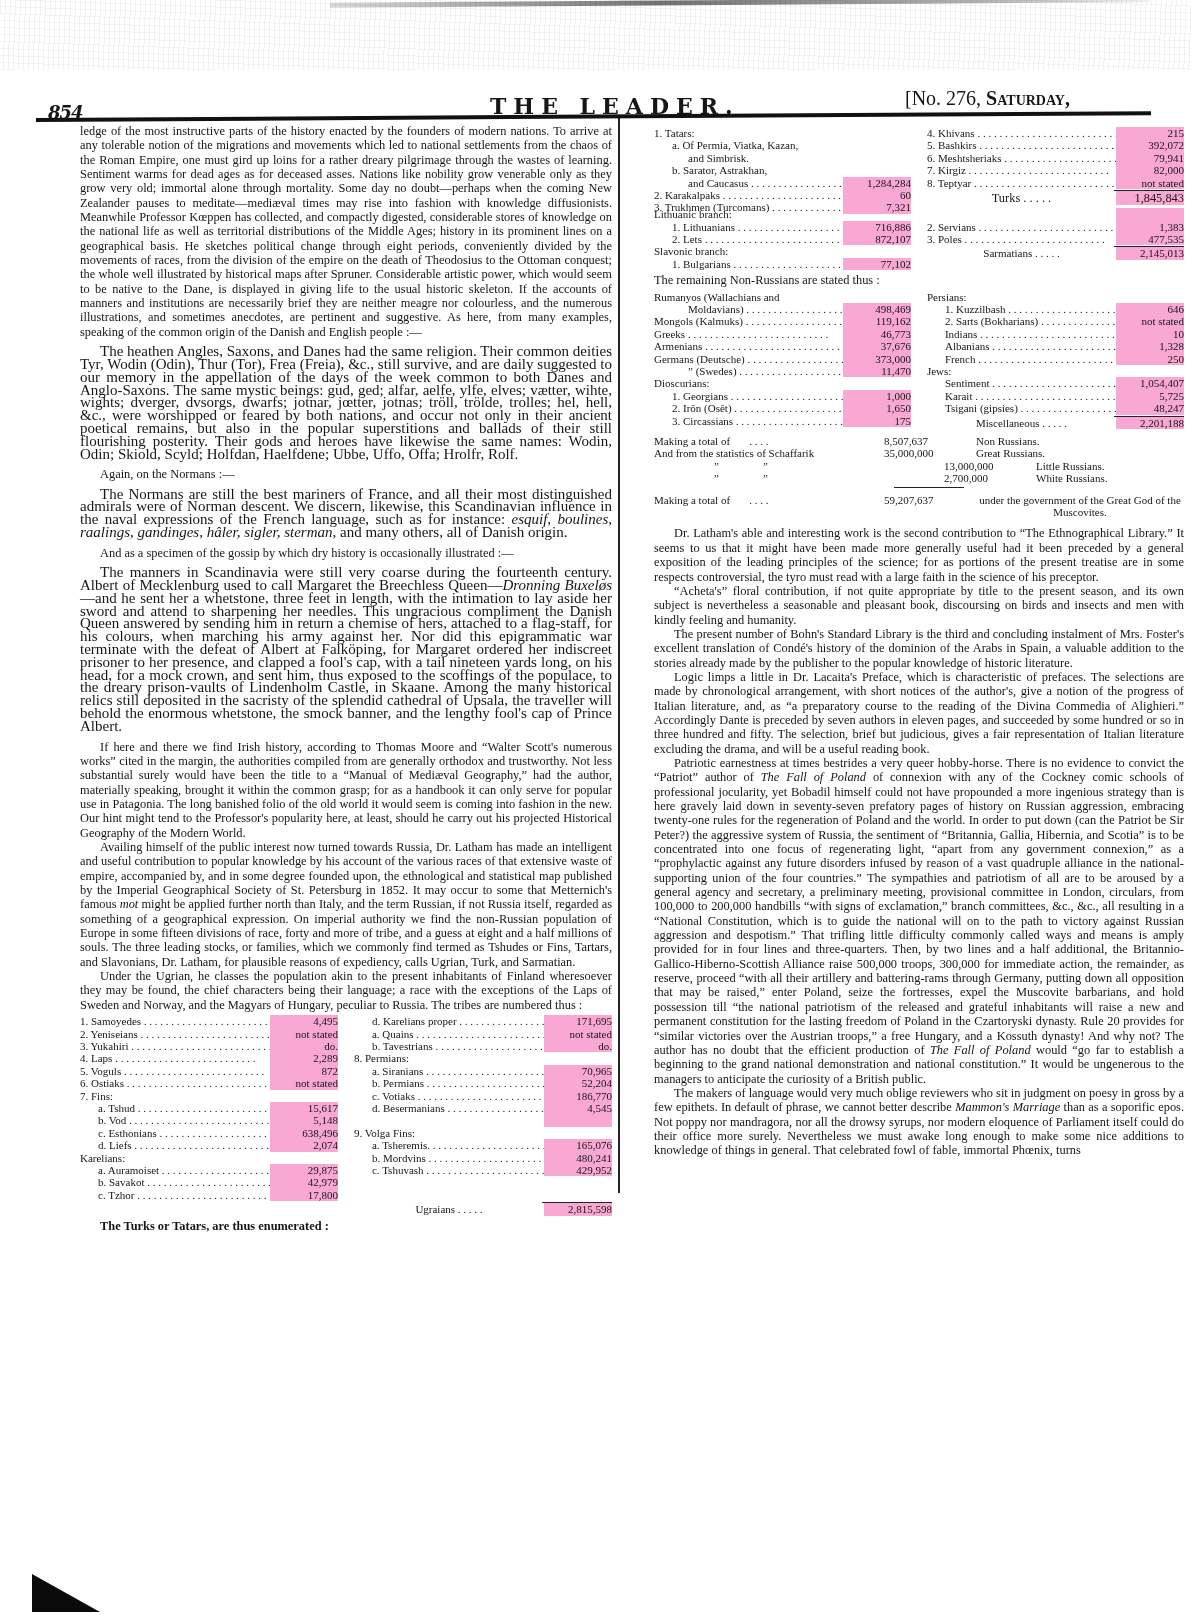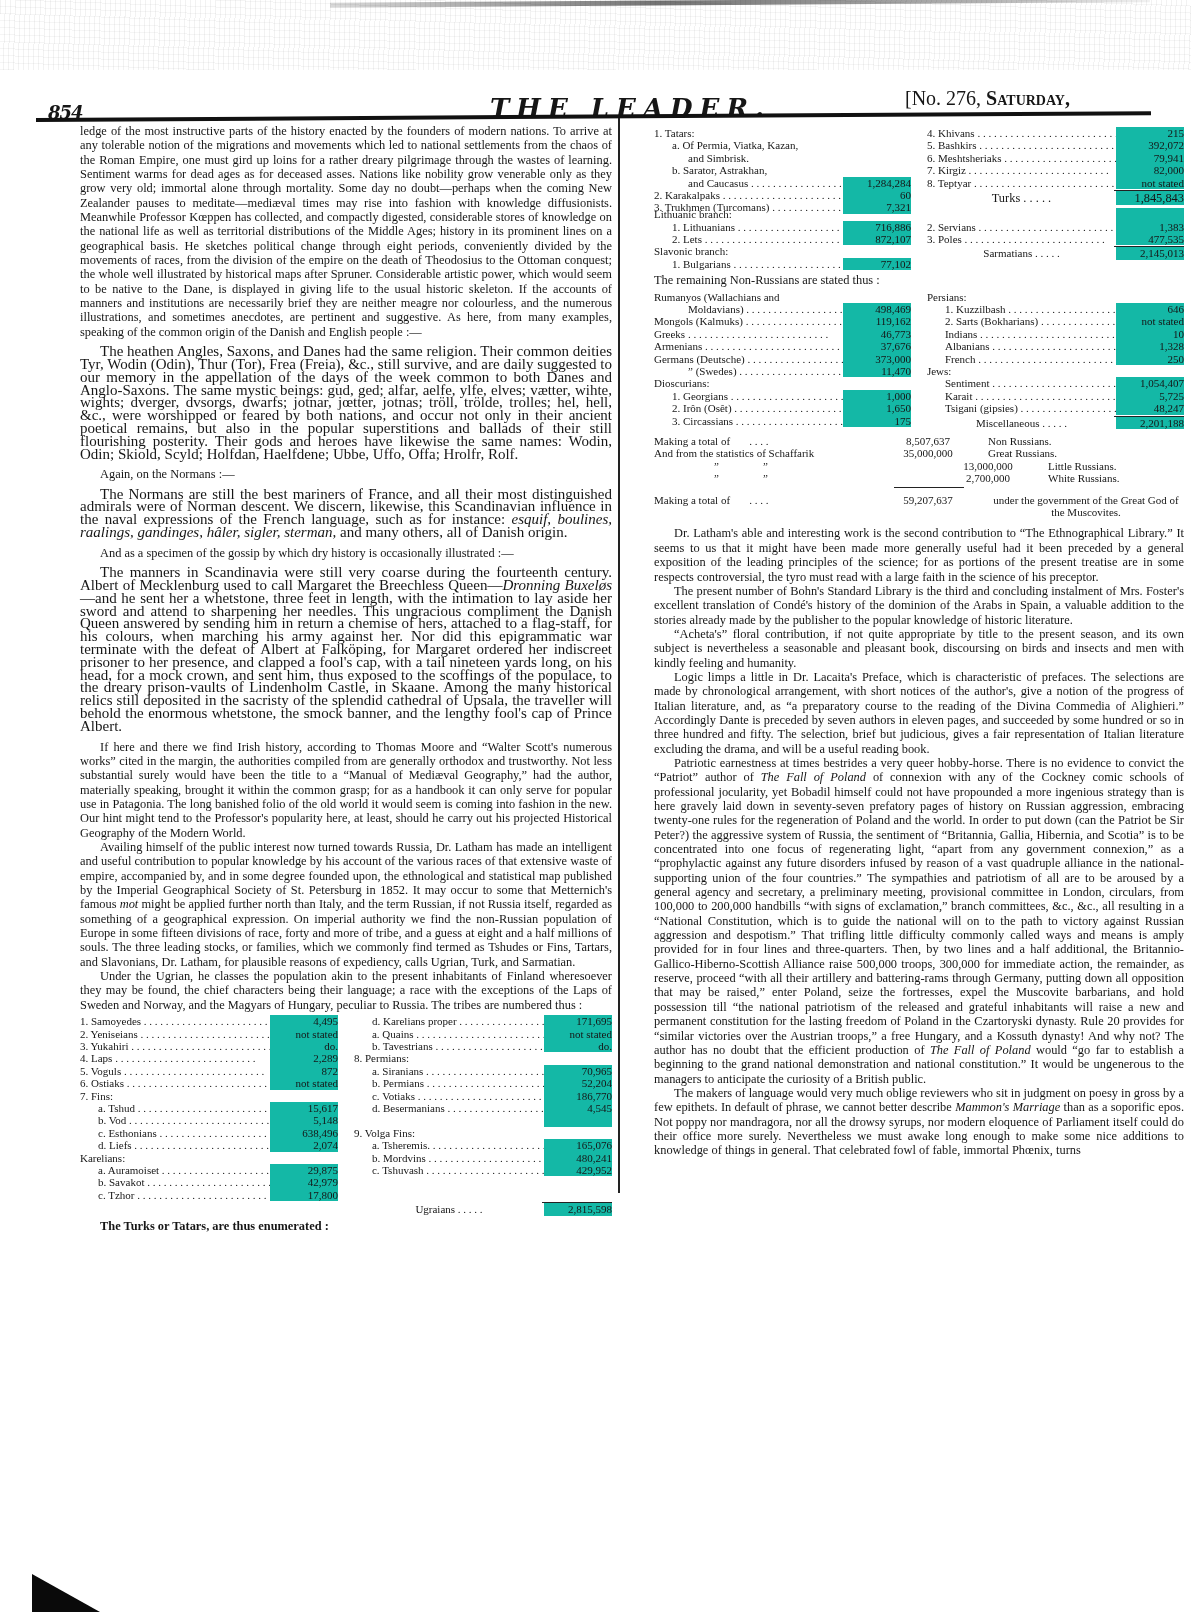--- a/index.html
+++ b/index.html
@@ -19,21 +19,21 @@
     transform: rotate(-0.4deg);
   }
   .masthead { position: absolute; left: 0; top: 80px; width: 1129px; height: 40px; }
   .page-no {
     position: absolute; left: 48px; top: 22px;
     font-family: "DejaVu Serif", serif; font-weight: bold; font-size: 18px; font-style: italic;
     letter-spacing: -1px;
   }
   .paper-title {
     position: absolute; left: 490px; top: 13px;
-    font-family: "DejaVu Serif", serif; font-size: 26px; letter-spacing: 7px; font-weight: bold; font-style: italic;
+    font-family: "DejaVu Serif", serif; font-size: 22px; letter-spacing: 7px; font-weight: bold;
   }
   .issue {
     position: absolute; left: 905px; top: 7px;
     font-family: "Liberation Serif", serif; font-size: 20px;
   }
   .issue .sc { font-variant: small-caps; font-weight: bold; }
   .rule-top {
     position: absolute; left: 36px; top: 118px; width: 1115px; height: 4px;
     background: #111; transform: rotate(-0.35deg); transform-origin: left;
   }
@@ -45,31 +45,31 @@
   .ind { text-indent: 20px; }
   .quote { font-size: 15px; line-height: 12.8px; margin: 6px 0 7px 0; }
   .quote-p { text-indent: 20px; }
   .table { width: 100%; font-size: 11px; line-height: 12.4px; margin: 3px 0; }
   .tbl-cols { display: flex; justify-content: space-between; }
   .tbl-col { width: 48.5%; }
   .row { display: flex; justify-content: space-between; white-space: nowrap; }
   .row .lbl { overflow: hidden; flex: 1; }
   .row .lbl::after { content: " . . . . . . . . . . . . . . . . . . . . . . . . . ."; }
   .row.nodots .lbl::after { content: ""; }
-  .row .val { padding-left: 4px; text-align: right; min-width: 64px; background: #14b8a6; }
+  .row .val { padding-left: 4px; text-align: right; min-width: 64px; background: #f9a8d4; }
   .row.sub { padding-left: 18px; }
   .row.sub2 { padding-left: 34px; }
   .total-line { border-top: 1px solid #222; width: 70px; margin-left: auto; margin-top: 1px; }
   .row.total .lbl { text-align: center; }
   .row.total .lbl::after { content: " . . . . ."; }
   .bold { font-weight: bold; }
   .summary { font-size: 11px; line-height: 12.4px; margin: 6px 0 4px 0; }
   .srow { display: flex; white-space: nowrap; }
   .srow .s1 { width: 230px; }
-  .srow .s2 { width: 88px; text-align: center; padding-right: 16px; }
+  .srow .s2 { width: 88px; text-align: left; padding-right: 4px; }
   .srow .s3 { flex: 1; white-space: normal; }
   .sum-line { border-top: 1px solid #222; width: 70px; margin: 2px 0 2px 230px; }
   em { font-style: italic; }
   .corner-svg { position: absolute; left: 30px; top: 1572px; }
 </style>
 </head>
 <body>
 
 <div class="noise"></div>
 <div class="noise-bar"></div>
@@ -458,22 +458,22 @@
     </div>
     <div class="sum-line" style="margin-left:240px;"></div>
     <div class="srow" style="margin-top:6px;">
       <span class="s1"><span>Making a total of</span> &nbsp; &nbsp; &nbsp; <span>. . . .</span></span>
       <span class="s2">59,207,637</span>
       <span class="s3" style="text-align:center;">under the government of the Great God of the Muscovites.</span>
     </div>
   </div>
 
   <p class="ind" style="margin-top:8px;">Dr. Latham's able and interesting work is the second contribution to “The Ethnographical Library.” It seems to us that it might have been made more generally useful had it been preceded by a general exposition of the leading principles of the science; for as portions of the present treatise are in some respects controversial, the tyro must read with a large faith in the science of his preceptor.</p>
+  <p class="ind">“Acheta's” floral contribution, if not quite appropriate by title to the present season, and its own subject is nevertheless a seasonable and pleasant book, discoursing on birds and insects and men with kindly feeling and humanity.</p>
   <p class="ind">The present number of Bohn's Standard Library is the third and concluding instalment of Mrs. Foster's excellent translation of Condé's history of the dominion of the Arabs in Spain, a valuable addition to the stories already made by the publisher to the popular knowledge of historic literature.</p>
-  <p class="ind">“Acheta's” floral contribution, if not quite appropriate by title to the present season, and its own subject is nevertheless a seasonable and pleasant book, discoursing on birds and insects and men with kindly feeling and humanity.</p>
   <p class="ind">Logic limps a little in Dr. Lacaita's Preface, which is characteristic of prefaces. The selections are made by chronological arrangement, with short notices of the author's, give a notion of the progress of Italian literature, and, as “a preparatory course to the reading of the Divina Commedia of Alighieri.” Accordingly Dante is preceded by seven authors in eleven pages, and succeeded by some hundred or so in three hundred and fifty. The selection, brief but judicious, gives a fair representation of Italian literature excluding the drama, and will be a useful reading book.</p>
   <p class="ind"><span>Patriotic earnestness at times bestrides a very queer hobby-horse. There is no evidence to convict the “Patriot” author of </span><em>The Fall of Poland</em><span> of connexion with any of the Cockney comic schools of professional jocularity, yet Bobadil himself could not have propounded a more ingenious strategy than is here gravely laid down in seventy-seven prefatory pages of history on Russian aggression, embracing twenty-one rules for the regeneration of Poland and the world. In order to put down (can the Patriot be Sir Peter?) the aggressive system of Russia, the sentiment of “Britannia, Gallia, Hibernia, and Scotia” is to be concentrated into one focus of regenerating light, “apart from any government connexion,” as a “prophylactic against any future disorders infused by reason of a vast quadruple alliance in the national-supporting union of the four countries.” The sympathies and patriotism of all are to be aroused by a general agency and secretary, a preliminary meeting, provisional committee in London, circulars, from 100,000 to 200,000 handbills “with signs of exclamation,” branch committees, &amp;c., &amp;c., all resulting in a “National Constitution, which is to guide the national will on to the path to victory against Russian aggression and despotism.” That trifling little difficulty commonly called ways and means is amply provided for in four lines and three-quarters. Then, by two lines and a half additional, the Britannio-Gallico-Hiberno-Scottish Alliance raise 500,000 troops, 300,000 for immediate action, the remainder, as reserve, proceed “with all their artillery and battering-rams through Germany, putting down all opposition that may be raised,” enter Poland, seize the fortresses, expel the Muscovite barbarians, and hold possession till “the national patriotism of the released and grateful inhabitants will raise a new and permanent constitution for the lasting freedom of Poland in the Czartoryski dynasty. Rule 20 provides for “similar victories over the Austrian troops,” a free Hungary, and a Kossuth dynasty! And why not? The author has no doubt that the efficient production of </span><em>The Fall of Poland</em><span> would “go far to establish a beginning to the grand national demonstration and national constitution.” It would be ungenerous to the managers to anticipate the curiosity of a British public.</span></p>
   <p class="ind"><span>The makers of language would very much oblige reviewers who sit in judgment on poesy in gross by a few epithets. In default of phrase, we cannot better describe </span><em>Mammon's Marriage</em><span> than as a soporific epos. Not poppy nor mandragora, nor all the drowsy syrups, nor modern eloquence of Parliament itself could do their office more surely. Nevertheless we must awake long enough to make some nice additions to knowledge of things in general. That celebrated fowl of fable, immortal Phœnix, turns</span></p>
 </div>
 
 <svg class="corner-svg" width="72" height="46">
   <polygon points="2,2 2,40 70,40" fill="#0a0a0a"></polygon>
 </svg>
 
 </body></html>

